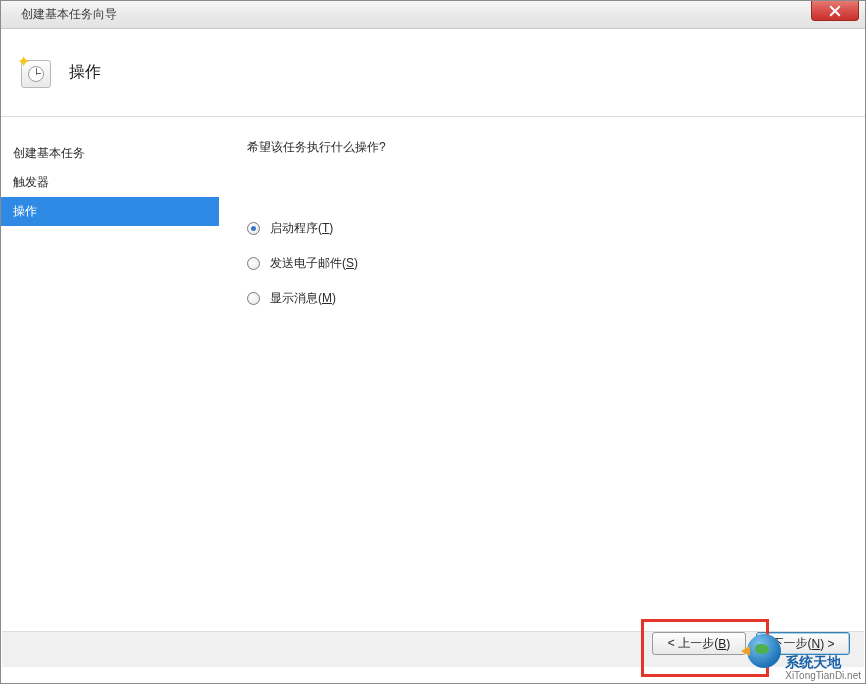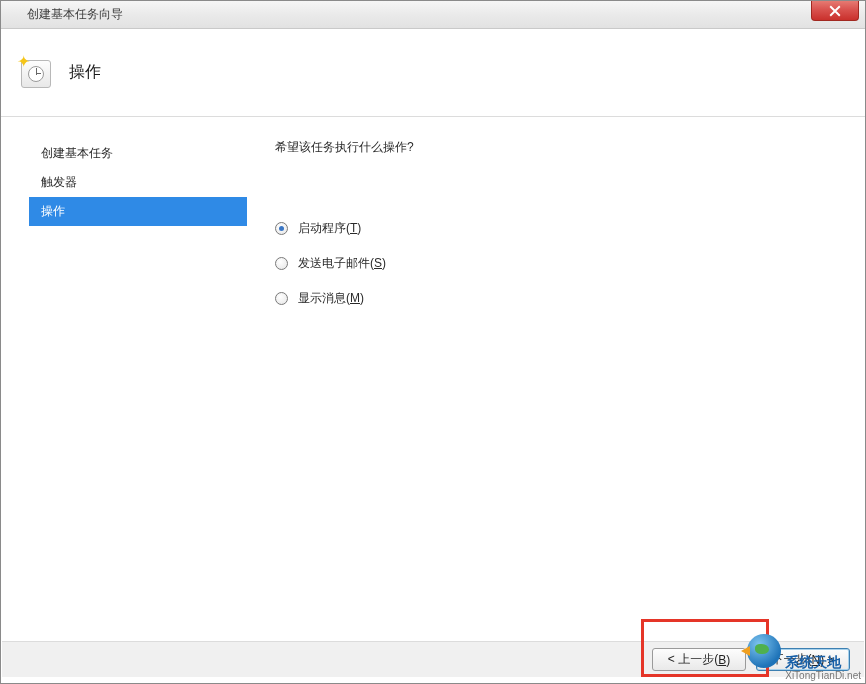--- a/index.html
+++ b/index.html
@@ -20,21 +20,21 @@
     border: 1px solid #8a8a8a;
     background: #ffffff;
     position: relative;
   }
   .titlebar {
     height: 28px;
     background: linear-gradient(to bottom, #f6f6f6 0%, #eaeaea 50%, #e2e2e2 100%);
     border-bottom: 1px solid #c9c9c9;
     display: flex;
     align-items: center;
-    padding-left: 26px;
+    padding-left: 20px;
     position: relative;
     color: #3c3c3c;
   }
   .close-btn {
     position: absolute;
     top: 0;
     right: 6px;
     width: 48px;
     height: 20px;
     background: linear-gradient(to bottom, #e67a72 0%, #d9534f 45%, #c9302c 100%);
@@ -106,21 +106,20 @@
     font-size: 16px;
     line-height: 1;
   }
   .page-title {
     font-size: 16px;
     color: #1a1a1a;
   }
   .body-area {
     display: flex;
     height: 530px;
-    padding-left: 28px;
   }
   .sidebar {
     width: 218px;
     padding-top: 22px;
   }
   .sidebar-item {
     padding: 6px 0 6px 12px;
     color: #2a2a2a;
     cursor: default;
   }
@@ -163,27 +162,27 @@
     width: 5px;
     height: 5px;
     border-radius: 50%;
     background: #3a76c4;
   }
   .radio-label .accel { text-decoration: underline; }
   .footer {
     position: absolute;
     left: 1px;
     right: 1px;
-    bottom: 6px;
+    bottom: 16px;
     height: 36px;
     background: #f0f0f0;
     border-top: 1px solid #dcdcdc;
     display: flex;
     justify-content: flex-end;
-    align-items: center;
+    align-items: flex-start;
     padding-right: 14px;
     gap: 10px;
   }
   .btn {
     min-width: 94px;
     height: 23px;
     background: linear-gradient(to bottom, #fdfdfd, #e9e9e9);
     border: 1px solid #9a9a9a;
     border-radius: 3px;
     display: inline-flex;

